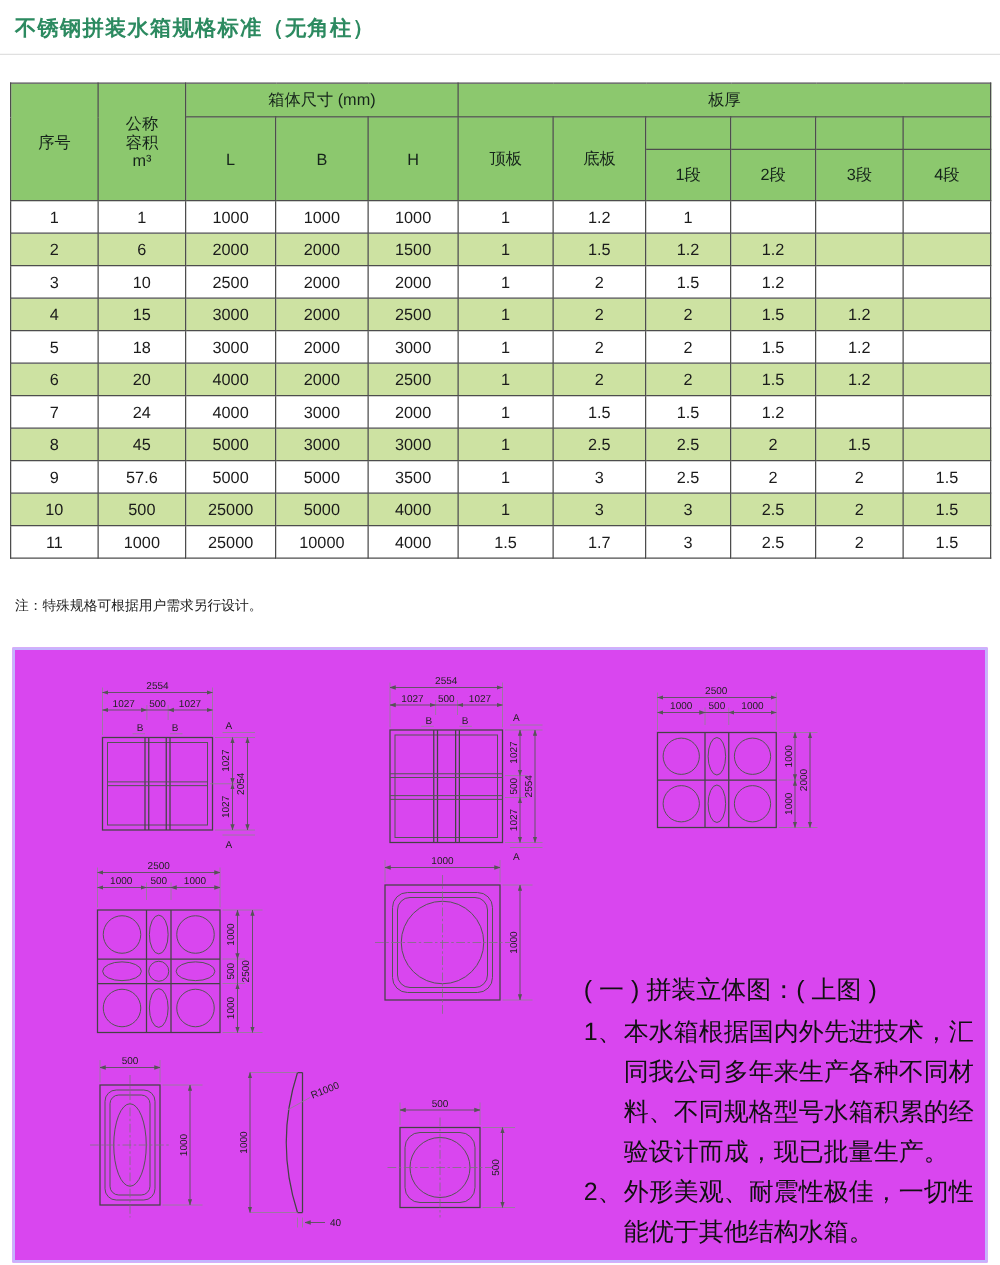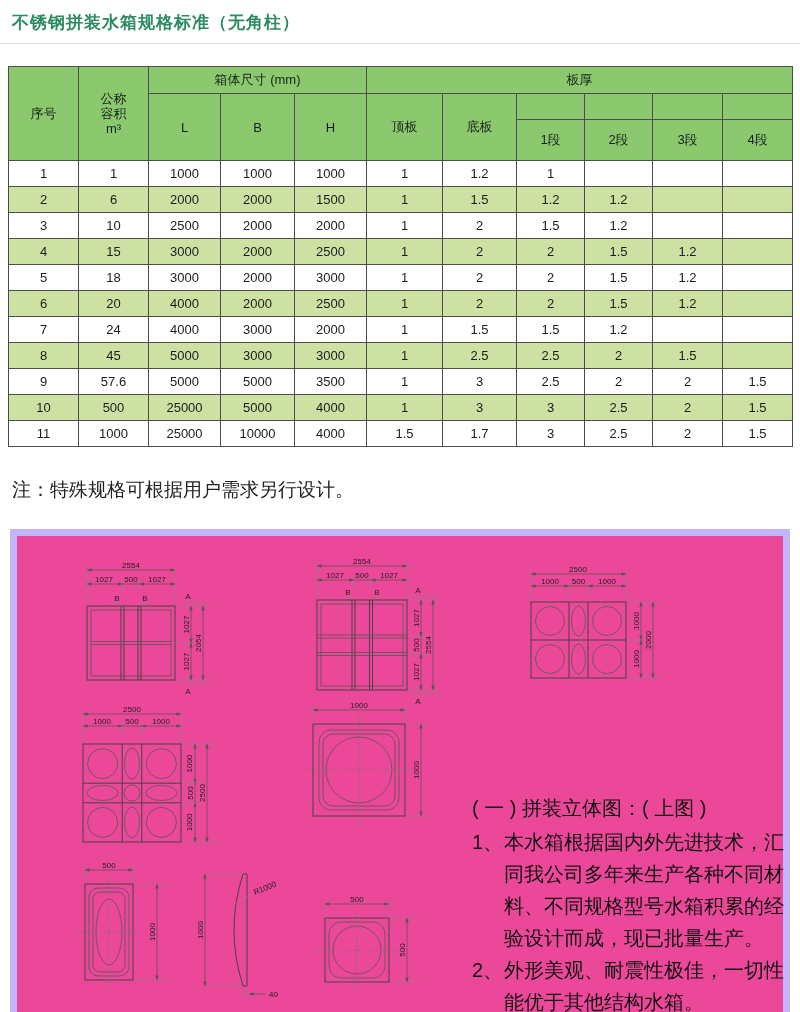--- a/index.html
+++ b/index.html
@@ -16,25 +16,25 @@
     font-size:13px; font-weight:normal; padding:0 2px; height:26px;
   }
   table.spec thead th { background:#8cc86e; color:#15231a; }
   table.spec thead tr.h1 th { height:27px; }
   table.spec thead tr.h2 th { height:26px; }
   table.spec thead tr.h3 th { height:41px; }
   table.spec tbody tr:nth-child(even) td { background:#cde2a2; }
   table.spec tbody tr:nth-child(odd) td { background:#ffffff; }
   .vol-line { display:block; line-height:15px; }
 
-  .note { margin:30px 0 0 12px; font-size:19px; color:#222; }
+  .note { margin:30px 0 0 12px; font-size:11px; color:#222; }
 
   .diagram-box {
     position:relative; margin:26px 10px 0 10px; width:780px; height:492px;
-    border:7px solid #c4b5fd; background:#ec4899;
+    border:2px solid #c4b5fd; background:#d946ef;
   }
   .dwg { position:absolute; }
   .dwg .pl { stroke:#444; stroke-width:1; fill:none; }
   .dwg .th { stroke:#555; stroke-width:0.8; fill:none; }
   .dwg .dim { stroke:#555; stroke-width:0.7; fill:none; }
   .dwg .ext { stroke:#888; stroke-width:0.6; fill:none; }
   .dwg .cl { stroke:#777; stroke-width:0.6; fill:none; stroke-dasharray:7 2 2 2; }
   .dwg text { fill:#222; font-size:8px; font-family:"Liberation Sans", sans-serif; }
 
   .desc { position:absolute; left:455px; top:256px; width:326px; font-size:20px; line-height:32px; color:#111; }

